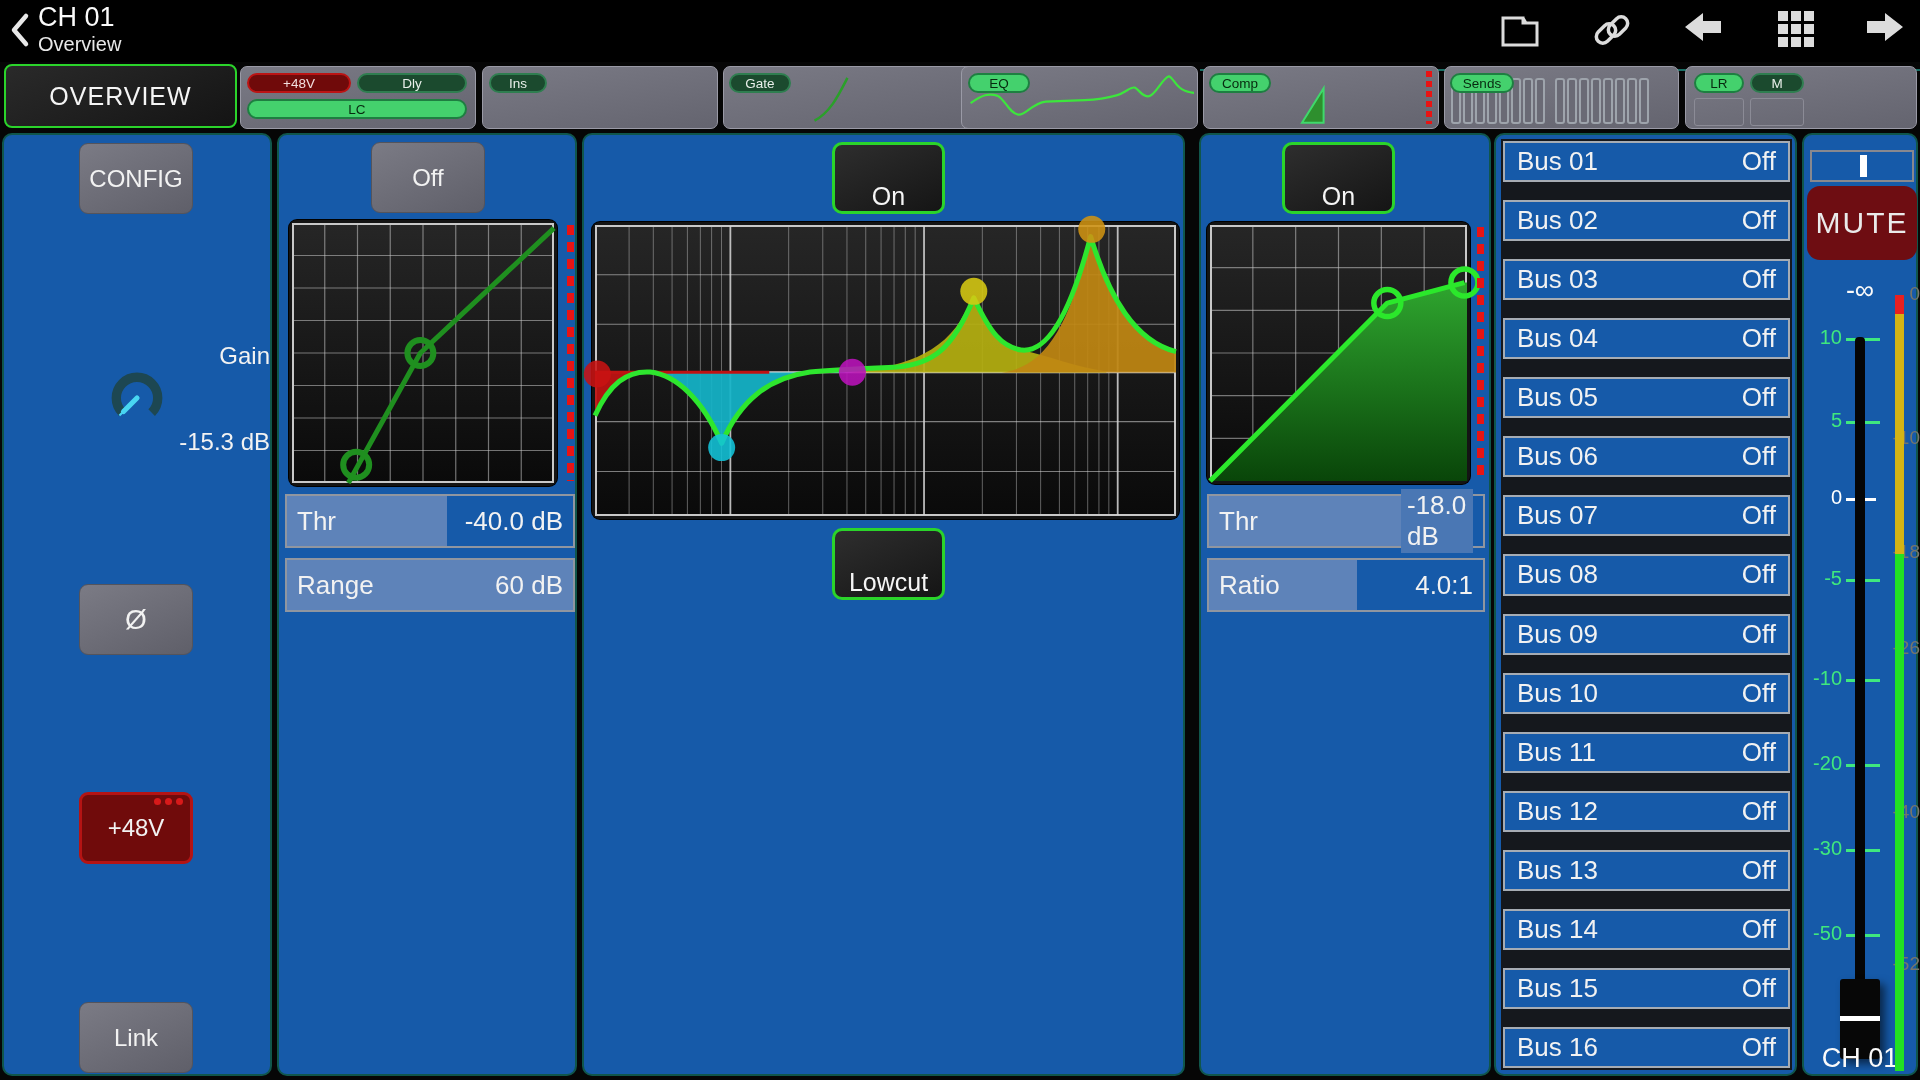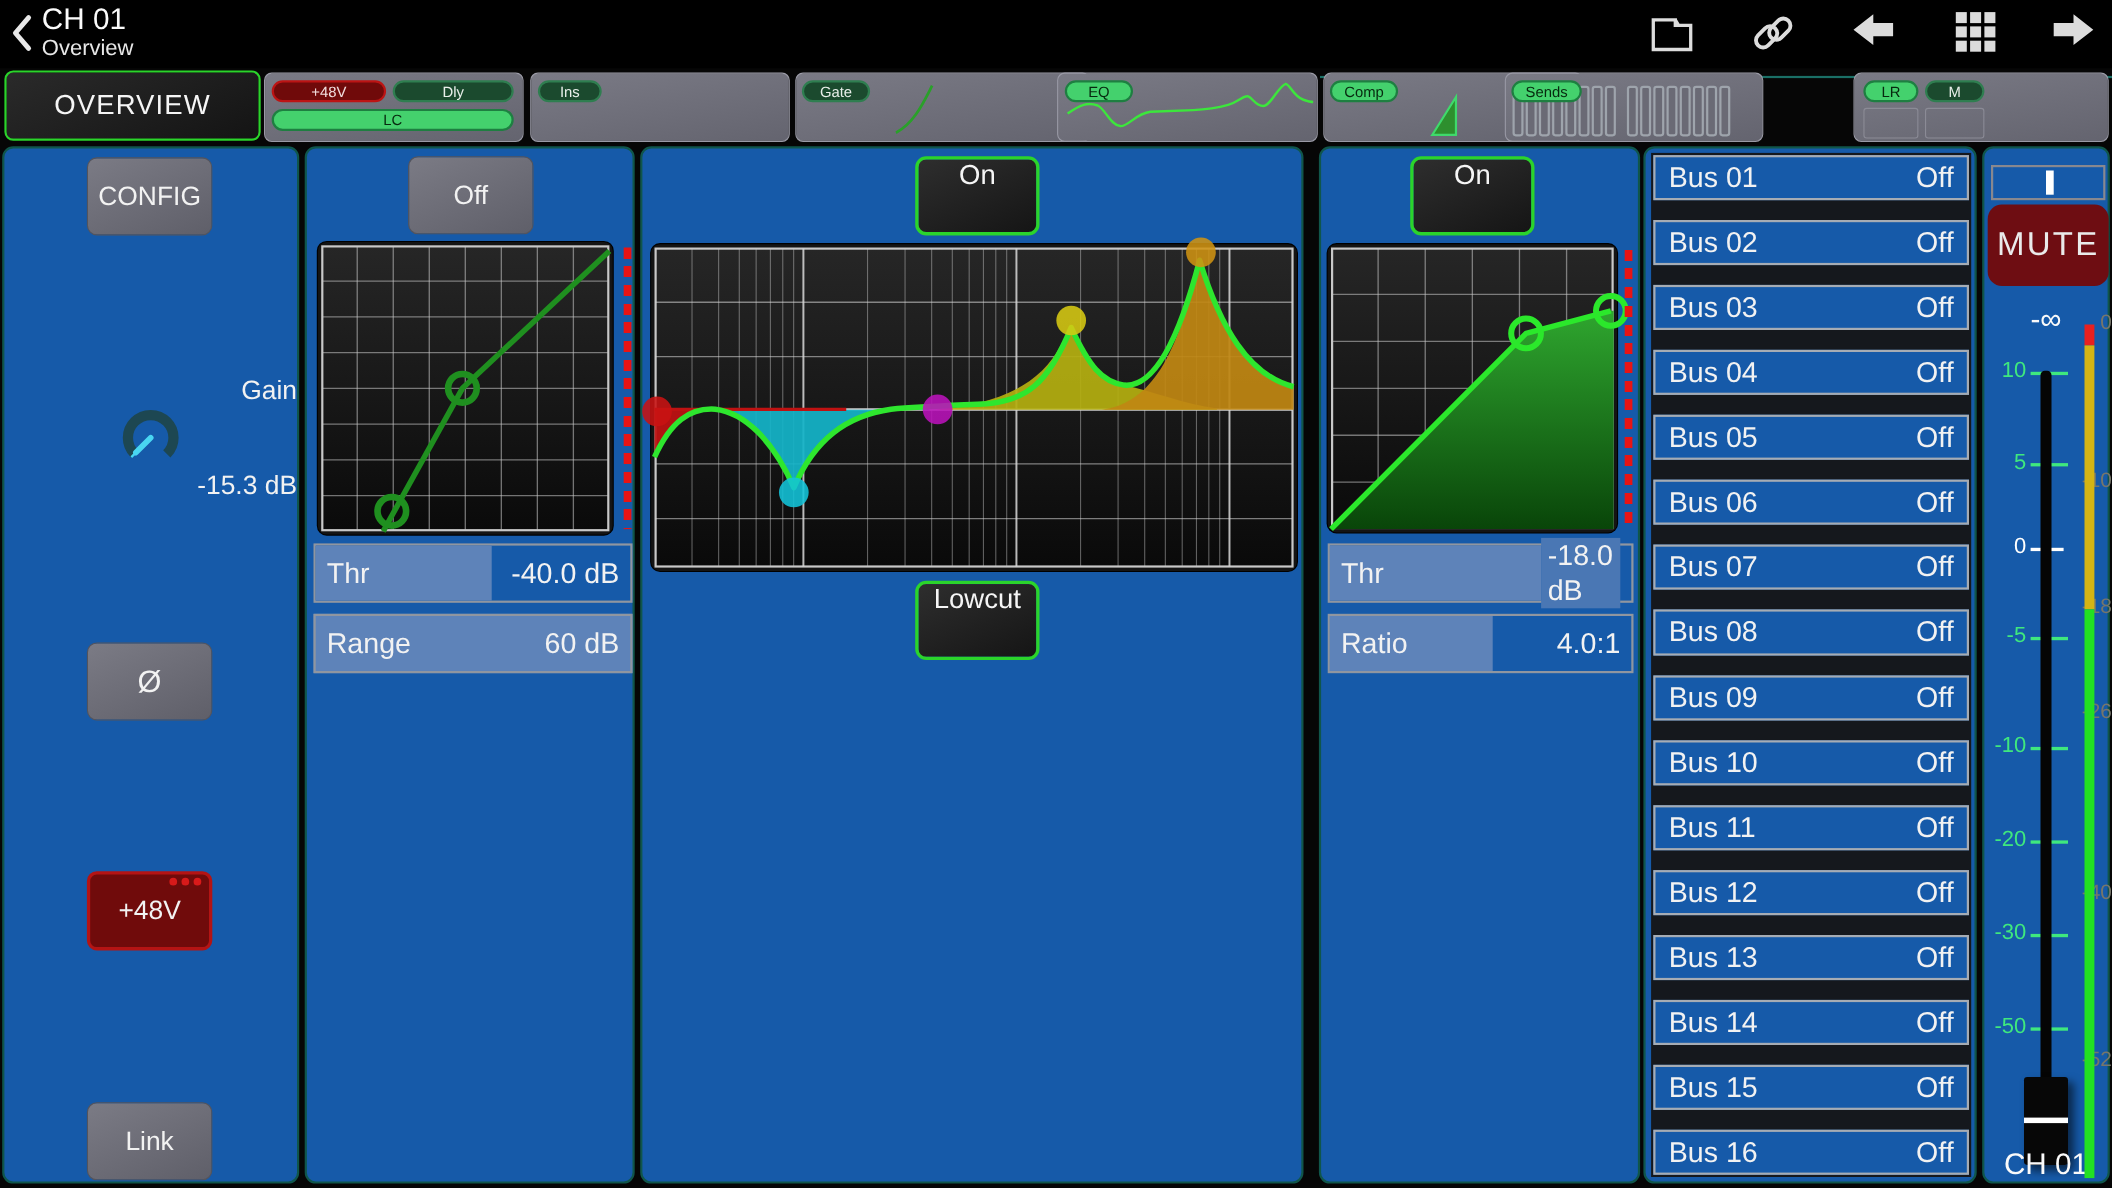--- a/index.html
+++ b/index.html
@@ -28,21 +28,21 @@
   .rdash.sm{width:6px;background:repeating-linear-gradient(to bottom,#E81414 0 6px,transparent 6px 10px);}
   .sends-bars{position:absolute;left:6px;top:11px;display:flex;align-items:flex-start;z-index:1;}
   .sbar{width:10px;height:46px;border:2px solid #9EA4AC;border-radius:3px;background:#6A6A75;box-sizing:border-box;margin-right:2px;}
   .sbar.gap{margin-left:8px;}
   .lrm-square{position:absolute;top:31px;height:28px;border:1px solid #8B8B96;border-radius:3px;box-sizing:border-box;}
   
   .panel{position:absolute;top:133px;height:943px;background:#165AA9;border:2px solid #10564B;border-radius:10px;box-sizing:border-box;}
   .gbtn{position:absolute;width:114px;height:71px;background:linear-gradient(155deg,#7B7B85,#5F5F69);
         border:1px solid #54545C;border-radius:9px;color:#F2F2F2;font-size:24px;display:flex;align-items:center;justify-content:center;box-sizing:border-box;}
   .onbtn{position:absolute;width:113px;height:72px;background:linear-gradient(155deg,#2E2E2E,#151515);
-         border:3px solid #2BD42B;border-radius:10px;color:#F5F5F5;font-size:25px;display:flex;align-items:flex-start;justify-content:center;box-sizing:border-box;}
+         border:3px solid #2BD42B;border-radius:10px;color:#F5F5F5;font-size:25px;display:flex;align-items:flex-end;justify-content:center;box-sizing:border-box;}
   .p48btn{position:absolute;width:114px;height:72px;background:#700B0B;border:3px solid #B41414;border-radius:9px;
           color:#F2F2F2;font-size:24px;display:flex;align-items:center;justify-content:center;box-sizing:border-box;}
   .p48dots{position:absolute;top:3px;right:7px;display:flex;gap:4px;}
   .p48dots i{width:7px;height:7px;border-radius:50%;background:#D81A1A;}
   .cfg-label{position:absolute;left:0;width:100%;text-align:right;font-size:24px;}
   .gframe{position:absolute;background:#141414;border-radius:8px;padding:3px;box-shadow:0 0 0 1px #000;}
   .gframe svg{display:block;overflow:visible;}
   .vrow{position:absolute;height:54px;border:2px solid #9096A0;background:#165AA9;display:flex;box-sizing:border-box;}
   .vrow .lab{background:#5E83B9;display:flex;align-items:center;padding-left:10px;font-size:26px;box-sizing:border-box;}
   .vrow .val{flex:1;display:flex;align-items:center;justify-content:flex-end;padding-right:10px;font-size:26px;}
@@ -146,21 +146,21 @@
     <div class="rdash sm" style="right:6px;top:4px;height:53px"></div>
   </div>
 
   <div class="sblock" style="left:961px;width:237px">
     <svg id="mini-eq" class="minisvg" style="left:4px;top:5px" width="228" height="52">
         <path d="M 4.6 31.2 C 16.0 22.9 22.8 20.8 31.9 23.9 C 38.8 27.0 43.3 41.6 52.4 42.6 C 59.3 43.7 66.1 31.2 79.8 29.6 L 118.6 28.1 C 132.2 27.6 141.4 26.0 150.5 23.4 C 159.6 20.8 164.2 14.6 168.7 15.6 C 173.3 17.7 175.6 24.4 182.4 24.4 C 189.2 24.4 196.1 6.2 202.9 4.2 C 207.5 5.7 209.8 15.6 218.9 18.7 C 223.4 20.3 225.7 20.8 228.0 20.8" fill="none" stroke="#3CE63C" stroke-width="2.2"></path>
       </svg>
     <div class="pill br" style="left:6px;top:6px;width:62px">EQ</div>
   </div>
 
-  <div class="sblock" style="left:1368px;width:235px">
+  <div class="sblock" style="left:1444px;width:235px">
     <div id="sends-bars" class="sends-bars">
         <div class="sbar"></div>
         <div class="sbar"></div>
         <div class="sbar"></div>
         <div class="sbar"></div>
         <div class="sbar"></div>
         <div class="sbar"></div>
         <div class="sbar"></div>
         <div class="sbar"></div>
         <div class="sbar gap"></div>

